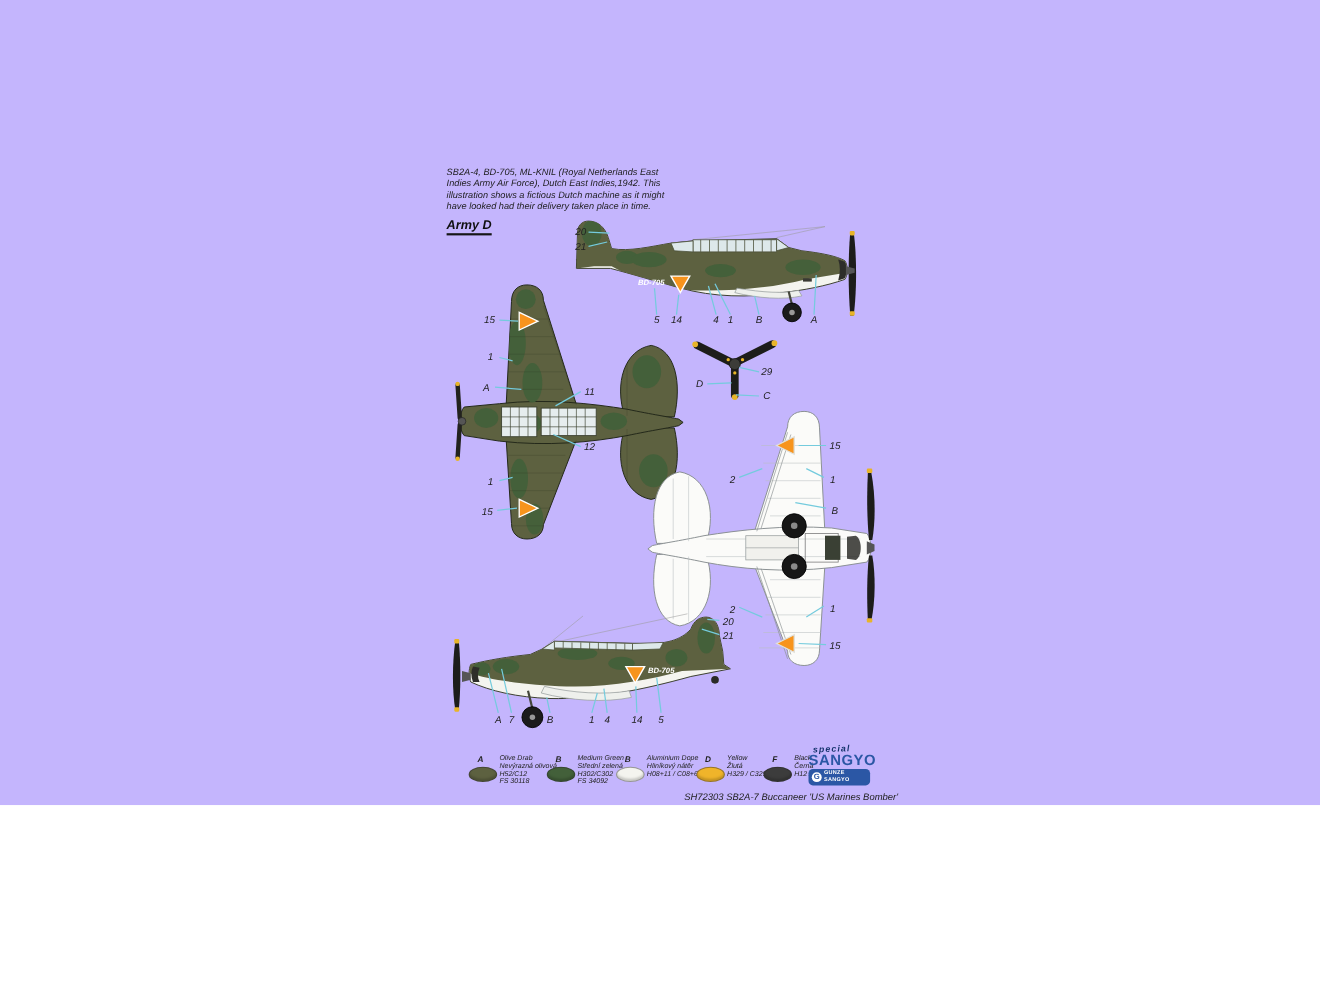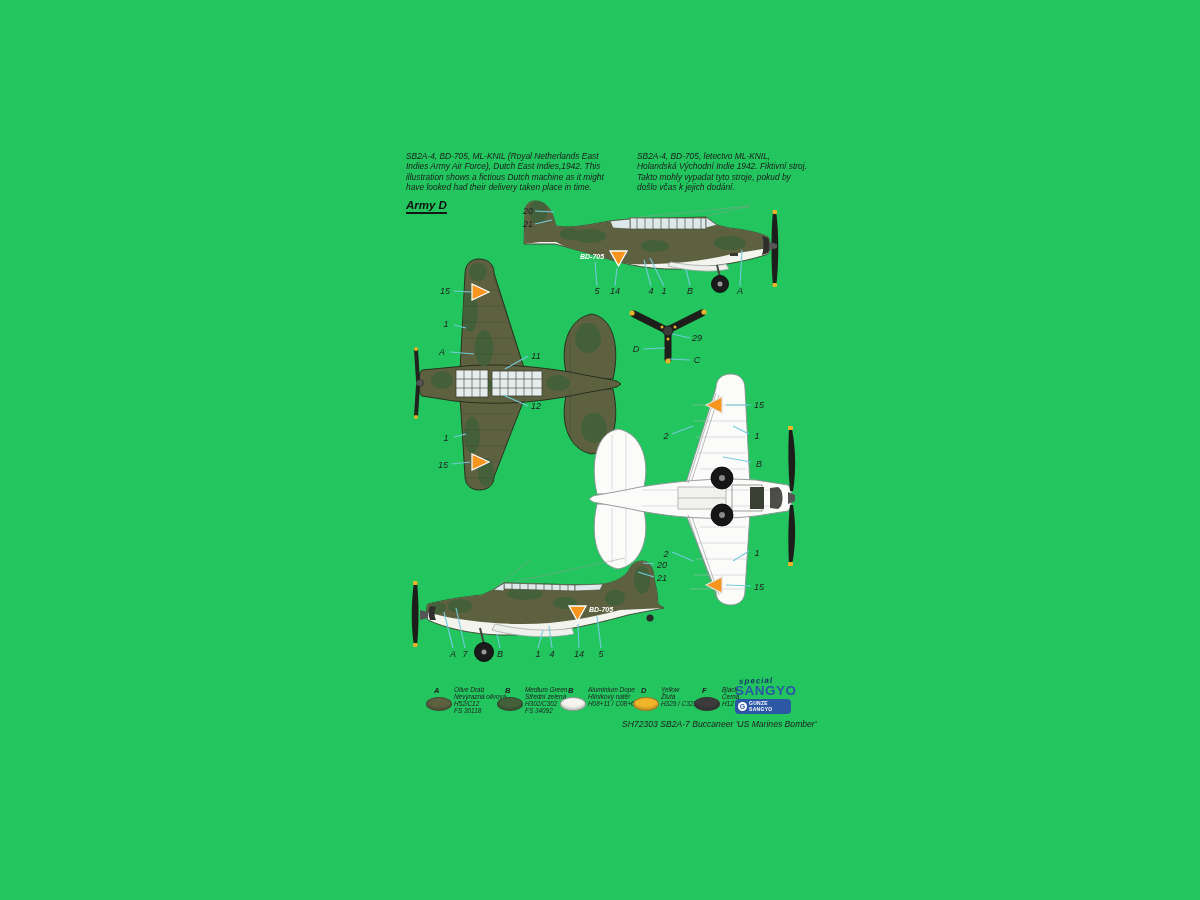--- a/index.html
+++ b/index.html
@@ -1,16 +1,16 @@
 <!DOCTYPE html>
 <html><head>
 <meta charset="utf-8">
 <style>
   html,body{margin:0;padding:0;background:#fff;}
-  .canvas{position:relative;width:1200px;height:900px;background:#22c55e;
+  .canvas{position:relative;width:1200px;height:732px;background:#c4b5fd;
           font-family:"Liberation Sans",sans-serif;overflow:hidden;}
   .caption{position:absolute;font-style:italic;font-size:8.4px;line-height:1.24;color:#1d1d1d;}
   .camo-label{position:absolute;font-style:italic;font-weight:bold;font-size:11.5px;color:#101010;
           border-bottom:2px solid #161616;padding-bottom:1px;}
   .view{position:absolute;}
   .view svg{position:absolute;left:0;top:0;display:block;}
   .co{position:absolute;transform:translate(-50%,-50%);font-style:italic;font-size:9px;color:#222;
       white-space:nowrap;z-index:3;}
   .legend{position:absolute;}
   .lg-entry{position:absolute;top:0;width:72px;height:40px;}
@@ -31,21 +31,20 @@
       font-weight:bold;text-align:center;line-height:9px;margin-right:2px;}
   .badge-txt{color:#fff;font-size:5px;font-weight:bold;line-height:5.5px;letter-spacing:.3px;}
   .badge-txt span{display:block;}
 </style>
 </head>
 <body>
 
 <div class="canvas">
 
   <div class="caption" style="left:406px;top:151px;width:200px;">SB2A-4, BD-705, ML-KNIL (Royal Netherlands East Indies Army Air Force), Dutch East Indies,1942. This illustration shows a fictious Dutch machine as it might have looked had their delivery taken place in time.</div>
-  <div class="caption" style="left:637px;top:151px;width:170px;">SB2A-4, BD-705, letectvo ML-KNIL, Holandská Východní Indie 1942. Fiktivní stroj. Takto mohly vypadat tyto stroje, pokud by došlo včas k jejich dodání.</div>
   <div class="camo-label" style="left:406px;top:199px;">Army D</div>
 
   <div class="view" style="left:480px;top:198px;width:320px;height:112px;">
     <svg width="320" height="112" viewBox="0 0 320 112">
       <defs>
           <clipPath id="c1">
             <path d="M44,46 L45,14 C45,7 49,3 55,3 C64,3 70,9 73,18 L76,28 C92,31 112,26 130,23 L150,21 L226,19 L237,27 L249,30 C267,32 281,35 288,39 C291,43 291,52 288,56 C271,62 250,66 231,68 C201,73 168,72 139,64 C114,57 94,51 75,46 Z"></path>
           </clipPath>
         </defs>
       <path d="M150,20 L270,8 M226,18 L270,8" stroke="#9a9a9a" stroke-width="0.7" fill="none" opacity="0.7"></path>

